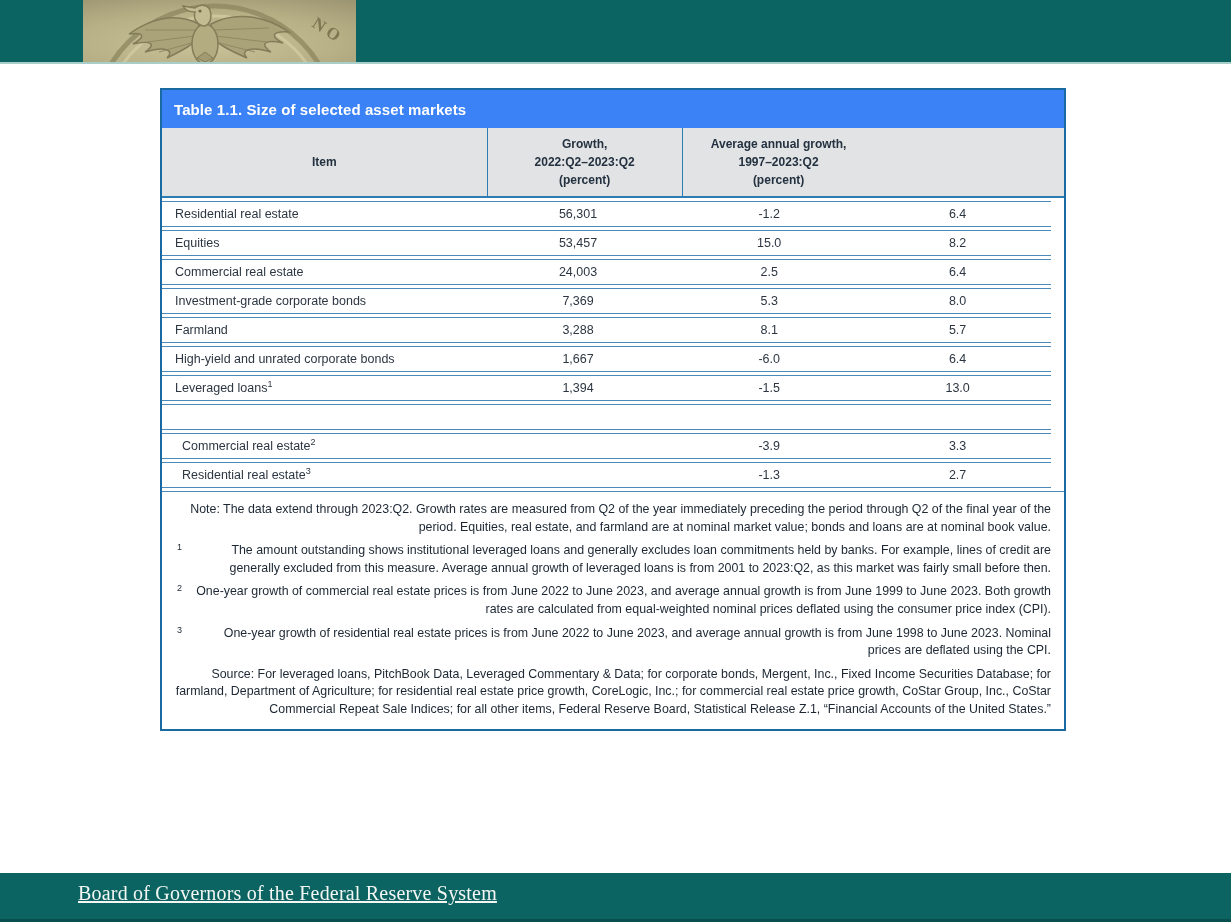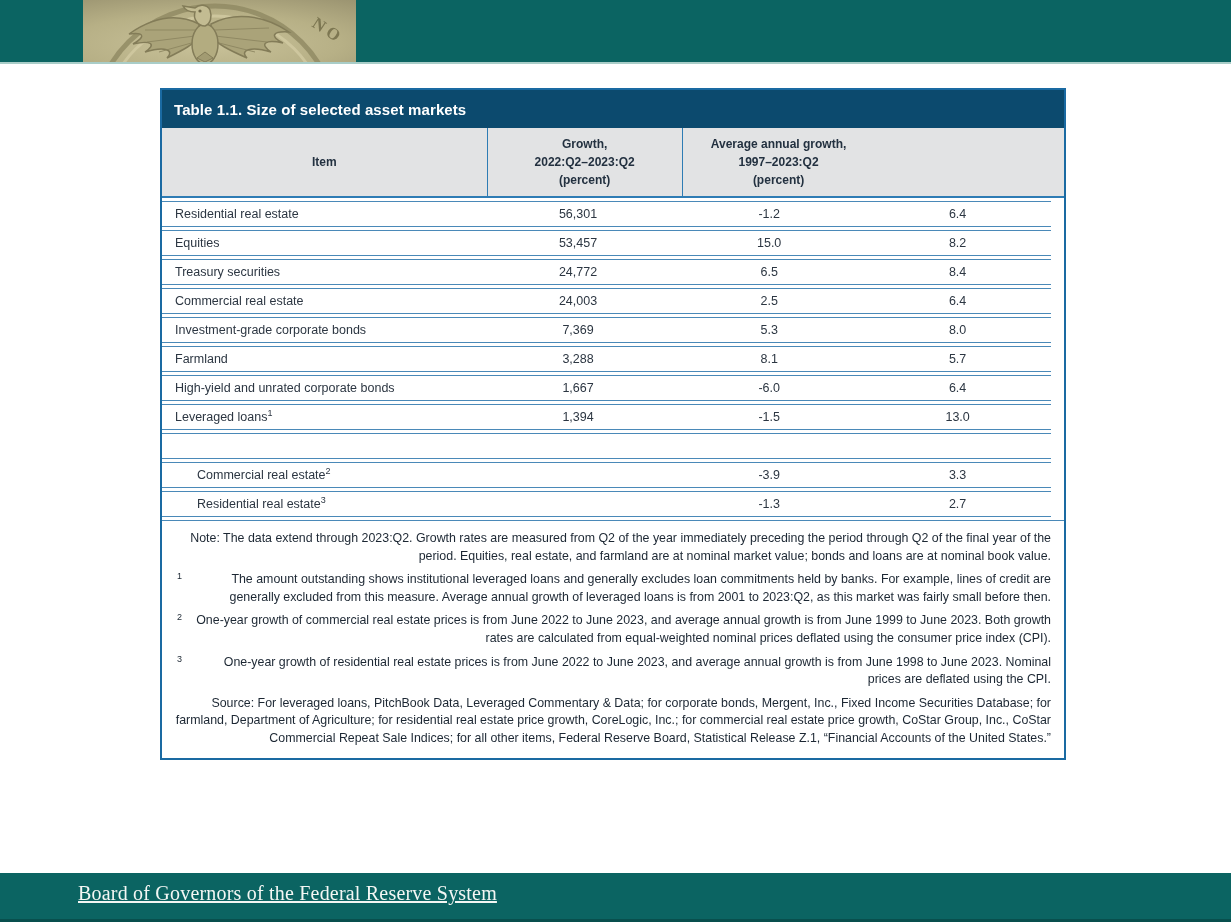--- a/index.html
+++ b/index.html
@@ -17,42 +17,42 @@
   .seal{
     position:absolute;left:83px;top:0;width:273px;height:62px;overflow:hidden;
   }
   .seal svg{display:block;}
   
   .card{
     position:absolute;left:160px;top:88px;width:906px;
     border:2px solid #1a6aa2;background:#ffffff;box-sizing:border-box;
   }
   .card-title{
-    background:#0c4a6e;color:#ffffff;font-weight:bold;font-size:15px;
+    background:#3b82f6;color:#ffffff;font-weight:bold;font-size:15px;
     padding:11px 12px 10px 12px;letter-spacing:.1px;
   }
   .thead{
     display:grid;grid-template-columns:36% 21.6% 21.4% 21%;
     background:#e2e3e4;border-bottom:2px solid #2e7cb4;
   }
   .th{
     color:#233140;font-weight:bold;font-size:12px;line-height:1.5;
     display:flex;align-items:center;justify-content:center;text-align:center;
     white-space:pre-line;min-height:68px;padding:2px 6px;box-sizing:border-box;
   }
   .th + .th{border-left:1px solid #2e7cb4;}
   .tbody{padding:3px 0 0 0;}
   .trow{
     display:grid;grid-template-columns:36% 21.6% 21.4% 21%;
     border-top:1px solid #4a89b8;border-bottom:1px solid #4a89b8;
     margin:0 13px 3px 0;min-height:24px;align-items:center;background:#fff;
   }
   .td{font-size:12.5px;color:#2c3642;padding:2px 4px;box-sizing:border-box;}
   .td.item{text-align:left;padding-left:13px;}
-  .td.item.indent{padding-left:35px;}
+  .td.item.indent{padding-left:20px;}
   .td.num{text-align:center;}
   sup.fn{font-size:9px;line-height:0;}
   
   .notes{
     border-top:1px solid #4a89b8;padding:9px 13px 10px 13px;
     font-size:12.4px;line-height:1.42;color:#1c2733;text-align:right;
   }
   .notes p{margin:0 0 6px 0;}
   .notes p:last-child{margin-bottom:0;}
   .footnote{position:relative;padding-left:15px;}
@@ -139,26 +139,20 @@
         <div class="td num">6.4</div>
       </div>
 
       <div class="trow">
         <div class="td item"><span>Equities</span><sup class="fn"></sup></div>
         <div class="td num">53,457</div>
         <div class="td num">15.0</div>
         <div class="td num">8.2</div>
       </div>
 
-      <div class="trow">
-        <div class="td item"><span>Treasury securities</span><sup class="fn"></sup></div>
-        <div class="td num">24,772</div>
-        <div class="td num">6.5</div>
-        <div class="td num">8.4</div>
-      </div>
 
       <div class="trow">
         <div class="td item"><span>Commercial real estate</span><sup class="fn"></sup></div>
         <div class="td num">24,003</div>
         <div class="td num">2.5</div>
         <div class="td num">6.4</div>
       </div>
 
       <div class="trow">
         <div class="td item"><span>Investment-grade corporate bonds</span><sup class="fn"></sup></div>

